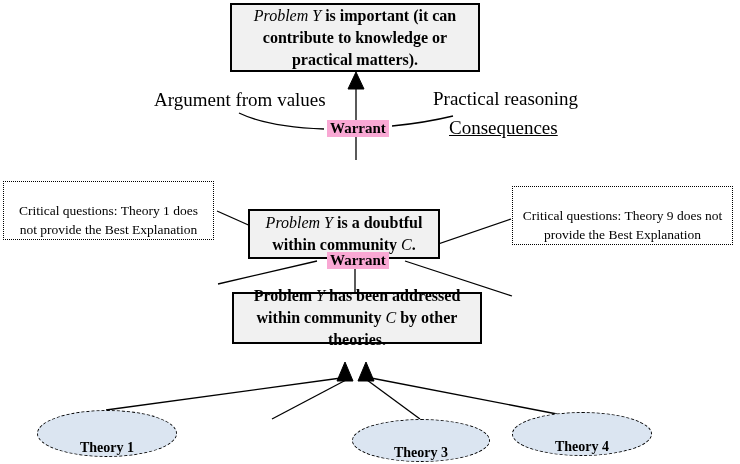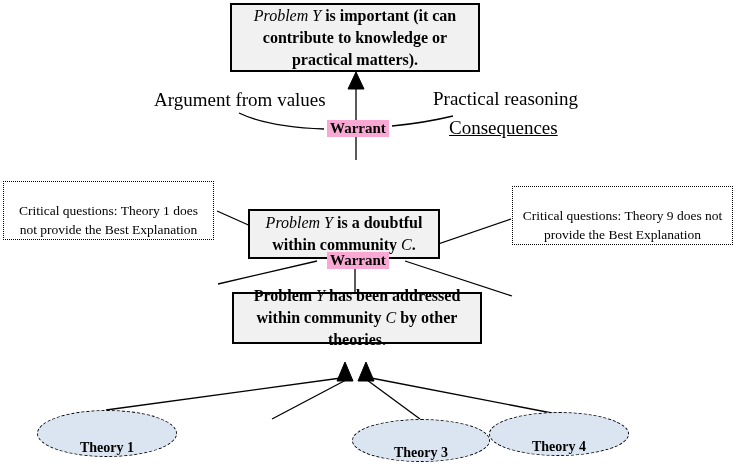--- a/index.html
+++ b/index.html
@@ -143,17 +143,17 @@
 
   <div class="warrant" style="left:327px; top:120px;">Warrant</div>
   <div class="warrant" style="left:327px; top:252px;">Warrant</div>
 
   <div class="theory" style="left:37px; top:410px; width:140px; height:47px;">
     <span>Theory 1</span>
   </div>
   <div class="theory" style="left:352px; top:419px; width:138px; height:43px;">
     <span>Theory 3</span>
   </div>
-  <div class="theory" style="left:489px; top:412px; width:140px; height:44px;">
+  <div class="theory" style="left:512px; top:412px; width:140px; height:44px;">
     <span>Theory 4</span>
   </div>
 
 </div>
 
 </body></html>

